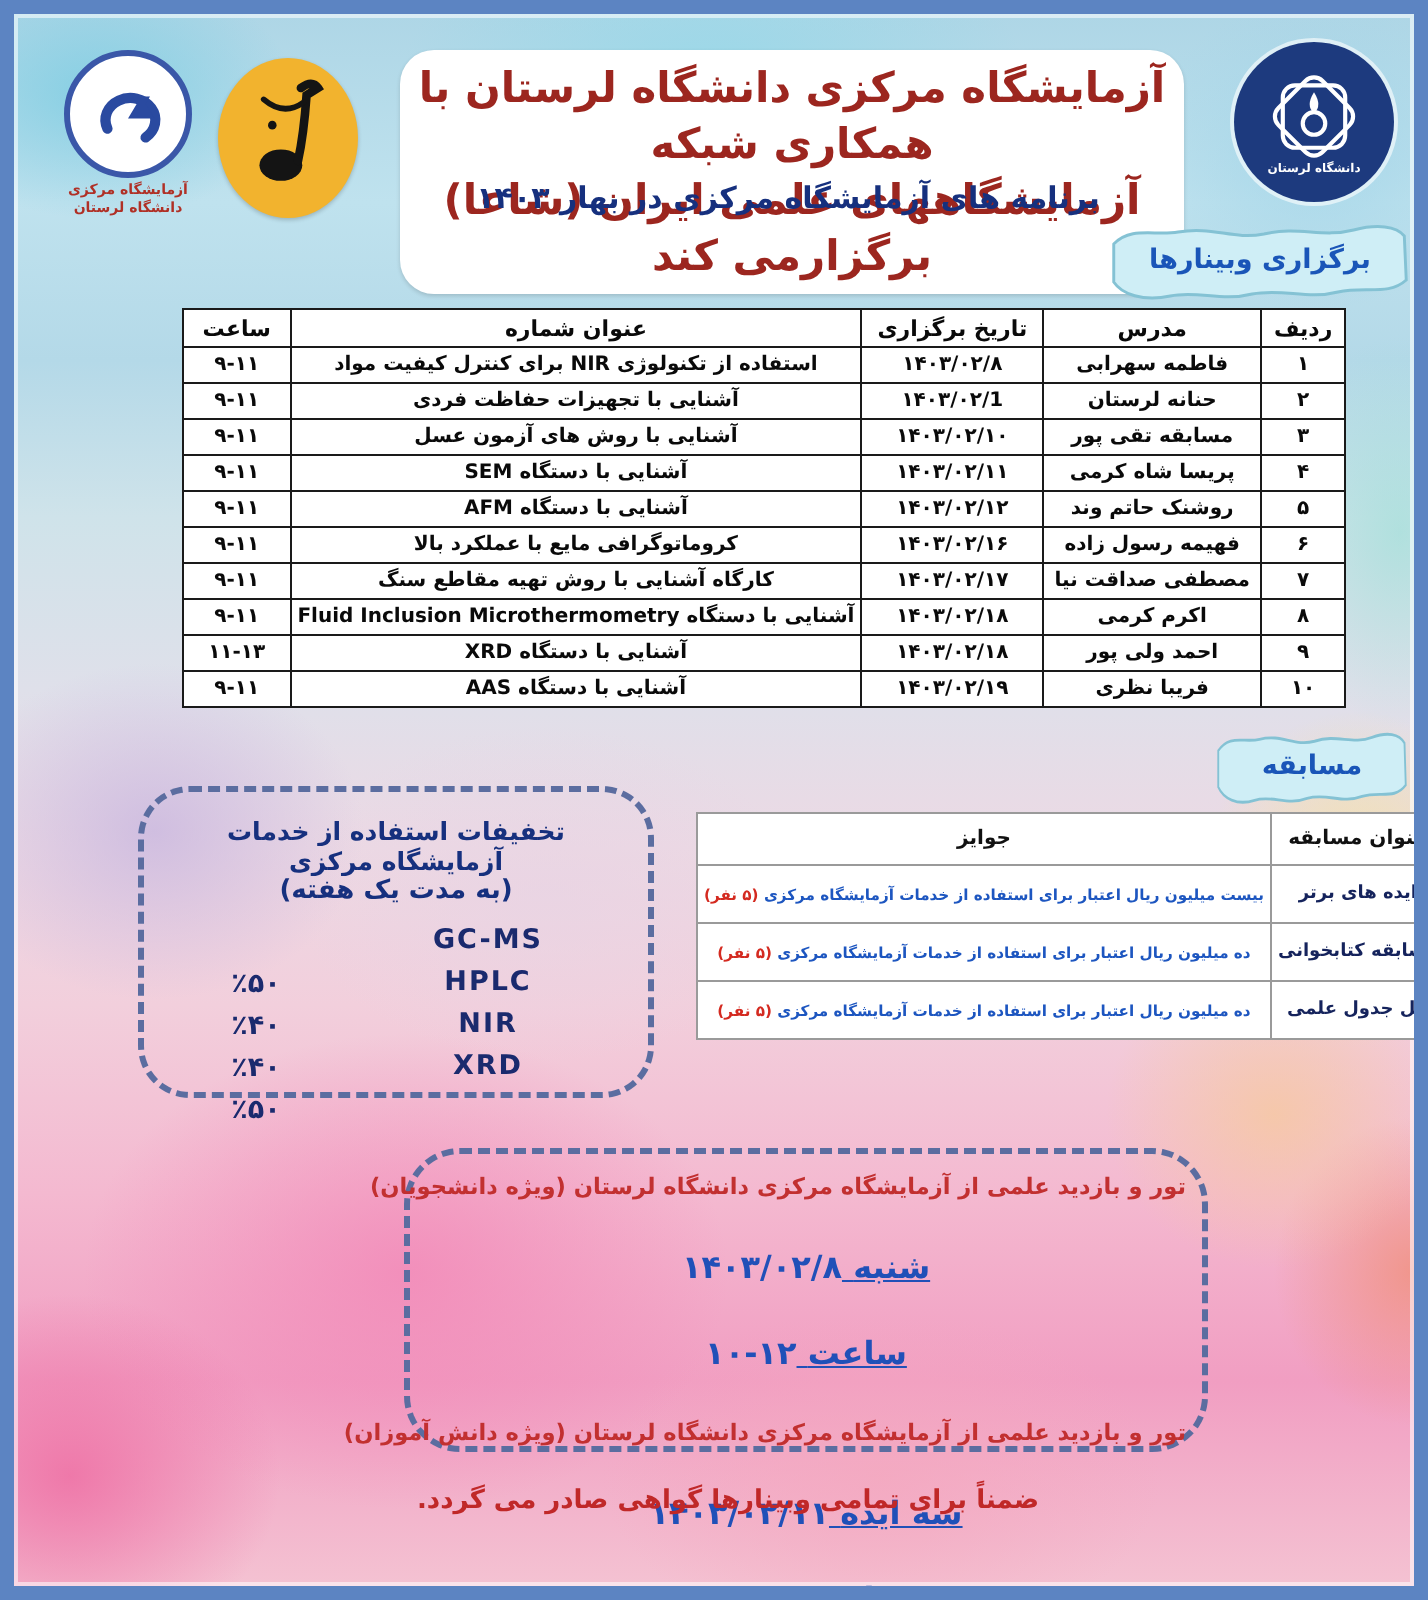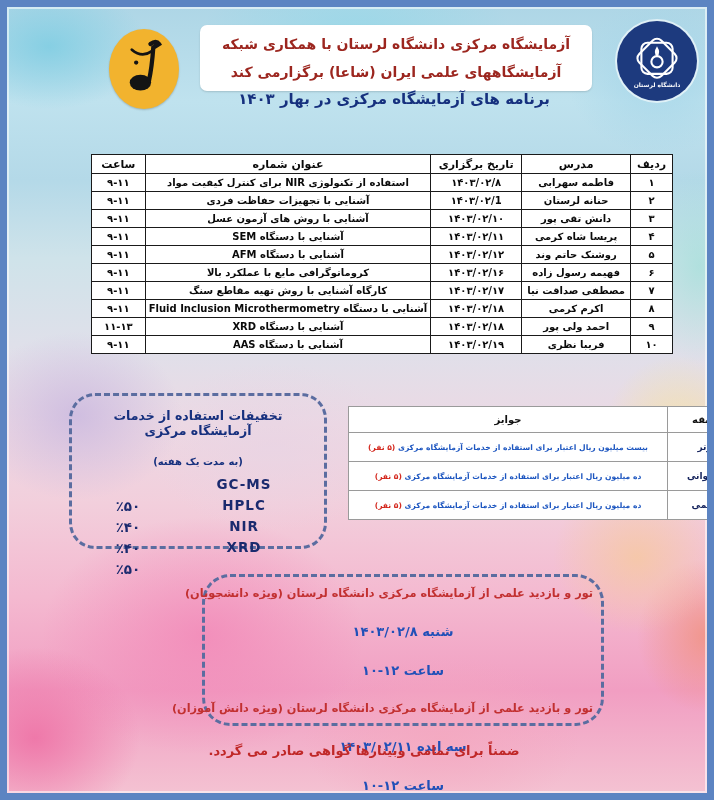--- a/index.html
+++ b/index.html
@@ -23,22 +23,22 @@
       radial-gradient(200px 120px at 62% 93%, rgba(244,168,191,.75), rgba(244,168,191,0) 70%),
       linear-gradient(180deg,#aed6e6 0%,#bfe2ee 12%,#b4d9e8 22%,#cfe3ea 32%,#dfe0ea 43%,#ecd9e4 53%,#f2cfdc 63%,#f4b9d0 75%,#f19ec2 87%,#f4c2d2 100%);
     box-shadow:inset 0 0 0 2px rgba(255,255,255,.55);
   }
   .abs{position:absolute;}
   
   .uni-logo{right:10px;top:14px;width:80px;height:80px;border-radius:50%;
     background:#1d3a7e;display:flex;flex-direction:column;align-items:center;justify-content:center;
     box-shadow:0 0 0 2px rgba(255,255,255,.6);}
   .uni-logo .cap{color:#fff;font-size:6px;margin-top:-4px;}
-  .header-box{left:193px;top:18px;width:384px;background:#fff;border-radius:7px;
-    padding:5px 4px;text-align:center;color:#9c261f;font-size:14px;line-height:28px;
+  .header-box{left:193px;top:18px;width:384px;background:#fff;border-radius:17px;
+    padding:5px 4px;text-align:center;color:#9c261f;font-size:21px;line-height:28px;
     box-shadow:0 1px 2px rgba(0,0,0,.15);}
   .header-sub{left:177px;top:83px;width:420px;text-align:center;color:#16307e;font-size:15px;}
   .lab-logo{left:14px;top:18px;width:86px;text-align:center;}
   .lab-logo .ring{width:58px;height:58px;margin:0 auto;border-radius:50%;background:#fff;
     border:3px solid #3a57a8;display:flex;align-items:center;justify-content:center;}
   .lab-logo .cap{color:#b03026;font-size:7px;line-height:9px;margin-top:2px;}
   .shaa-logo{left:102px;top:22px;width:70px;height:80px;border-radius:50%;background:#f2b32e;
     display:flex;align-items:center;justify-content:center;box-shadow:0 1px 2px rgba(0,0,0,.2);}
   
   .tab{display:flex;align-items:center;justify-content:center;}
@@ -46,42 +46,42 @@
   .tab .lbl{position:relative;color:#1a55b8;z-index:1;}
   .tab-webinars{left:545px;top:102px;width:156px;height:42px;font-size:13.5px;}
   .tab-competition{left:599px;top:356px;width:100px;height:40px;font-size:13.5px;}
   
   table{border-collapse:collapse;background:#fff;}
   .webinar-table{left:84px;top:147px;width:582px;}
   .webinar-table th,.webinar-table td{border:1px solid #1a1a1a;color:#0a0a0a;
     font-size:10px;padding:0 3px;text-align:center;height:17px;white-space:nowrap;font-weight:bold;}
   .webinar-table th{font-size:11px;height:18px;}
   .comp-table{left:341px;top:399px;width:357px;}
-  .comp-table th,.comp-table td{border:1px solid #9a9a9a;padding:0 19px;text-align:center;
+  .comp-table th,.comp-table td{border:1px solid #9a9a9a;padding:0 3px;text-align:center;
     white-space:nowrap;font-weight:bold;}
   .comp-table th{color:#111;font-size:10px;height:25px;}
   .comp-table td{height:28px;font-size:9px;color:#15235c;}
   .comp-table td.prize{font-size:7.6px;color:#1d56c0;margin-top:25px;}
   .comp-table td.prize .suffix{color:#d42a20;}
   .num{direction:ltr;unicode-bidi:bidi-override;display:inline-block;}
   
   .discount-box{left:62px;top:386px;width:258px;height:156px;border:3px dashed #5b6da0;
     border-radius:26px;box-sizing:border-box;padding:12px 10px 6px;text-align:center;color:#16307e;}
   .discount-box .t1{font-size:12.5px;}
-  .discount-box .t2{font-size:10px;margin-bottom:6px;margin-top:18px;}
+  .discount-box .t2{font-size:13px;margin-bottom:6px;}
   .disc-row{display:flex;direction:ltr;align-items:center;height:21px;font-size:13.5px;color:#1a2a6e;}
   .disc-pct{width:92px;text-align:center;margin-top:44px;}
   .disc-name{flex:1;text-align:center;letter-spacing:1px;}
   
   .tour-box{left:195px;top:567px;width:402px;height:152px;border:3px dashed #5b6da0;
     border-radius:28px;box-sizing:border-box;padding:10px 8px;direction:rtl;text-align:center;
     display:flex;flex-direction:column;justify-content:space-around;gap:24px;}
   .tour-line{white-space:nowrap;}
   .tour-line.red{color:#c23030;font-size:11.3px;}
-  .tour-line.blue{color:#2050b8;font-size:13px;}
+  .tour-line.blue{color:#2050b8;font-size:16px;text-decoration:underline;}
   
   .footer{left:18px;top:729px;width:678px;direction:rtl;text-align:center;color:#c02828;
     font-size:13px;line-height:29px;}
 </style>
 </head>
 <body>
 
 <div class="poster">
 
   <div class="abs uni-logo">
@@ -95,30 +95,48 @@
     </svg>
     <div class="cap">دانشگاه لرستان</div>
   </div>
 
   <div class="abs header-box" dir="rtl">
     <div>آزمایشگاه مرکزی دانشگاه لرستان با همکاری شبکه</div>
     <div>آزمایشگاههای علمی ایران (شاعا) برگزارمی کند</div>
   </div>
   <div class="abs header-sub" dir="rtl">برنامه های آزمایشگاه مرکزی در بهار ۱۴۰۳</div>
 
+  <div class="abs lab-logo">
+    <div class="ring">
+      <svg width="44" height="44" viewBox="0 0 60 60">
+        <path d="M16 40 a 17 15 0 1 1 26 6" fill="none" stroke="#2a4aa0" stroke-width="7" stroke-linecap="round"></path>
+        <path d="M33 18 h12 l-3 5 6 10 h-18 l6 -10 z" fill="#2a4aa0"></path>
+      </svg>
+    </div>
+    <div class="cap">
+      <div>آزمایشگاه مرکزی</div>
+      <div>دانشگاه لرستان</div>
+    </div>
+  </div>
 
   <div class="abs shaa-logo">
     <svg width="50" height="62" viewBox="0 0 70 86">
       <ellipse cx="30" cy="62" rx="15" ry="11" fill="#141414"></ellipse>
       <path d="M44 8 q8 -6 12 0 l-8 5 q-2 28 -6 46" fill="none" stroke="#141414" stroke-width="6" stroke-linecap="round"></path>
       <path d="M18 16 q14 12 28 2" fill="none" stroke="#141414" stroke-width="4" stroke-linecap="round"></path>
       <circle cx="24" cy="34" r="3" fill="#141414"></circle>
     </svg>
   </div>
 
+  <div class="abs tab tab-webinars">
+    <svg viewBox="0 0 160 42" preserveAspectRatio="none">
+      <path d="M5 13 C14 4 26 9 38 7 C56 4 66 11 82 8 C100 4 112 10 128 6 C140 3 150 4 154 9 L155 31 C146 39 134 34 120 37 C104 41 92 35 76 38 C60 42 48 36 34 39 C20 42 9 38 5 32 Z" fill="#cfeef6" stroke="#84c2d4" stroke-width="1.5"></path>
+    </svg>
+    <span class="lbl">برگزاری وبینارها</span>
+  </div>
 
   <table class="abs webinar-table" dir="rtl">
     <tbody>
         <tr>
       <th style="width:40px">ردیف</th>
       <th style="width:106px">مدرس</th>
       <th style="width:92px">تاریخ برگزاری</th>
       <th>عنوان شماره</th>
       <th style="width:58px">ساعت</th>
     </tr>
@@ -131,21 +149,21 @@
     </tr>
     <tr>
       <td><span class="num">۲</span></td>
       <td>حنانه لرستان</td>
       <td><span class="num">۱۴۰۳/۰۲/1</span></td>
       <td>آشنایی با تجهیزات حفاظت فردی</td>
       <td><span class="num">۹-۱۱</span></td>
     </tr>
     <tr>
       <td><span class="num">۳</span></td>
-      <td>دانش تقی پور</td>
+      <td>مسابقه تقی پور</td>
       <td><span class="num">۱۴۰۳/۰۲/۱۰</span></td>
       <td>آشنایی با روش های آزمون عسل</td>
       <td><span class="num">۹-۱۱</span></td>
     </tr>
     <tr>
       <td><span class="num">۴</span></td>
       <td>پریسا شاه کرمی</td>
       <td><span class="num">۱۴۰۳/۰۲/۱۱</span></td>
       <td>آشنایی با دستگاه SEM</td>
       <td><span class="num">۹-۱۱</span></td>
@@ -188,20 +206,26 @@
     <tr>
       <td><span class="num">۱۰</span></td>
       <td>فریبا نظری</td>
       <td><span class="num">۱۴۰۳/۰۲/۱۹</span></td>
       <td>آشنایی با دستگاه AAS</td>
       <td><span class="num">۹-۱۱</span></td>
     </tr>
   </tbody>
     </table>
 
+  <div class="abs tab tab-competition">
+    <svg viewBox="0 0 160 42" preserveAspectRatio="none">
+      <path d="M5 13 C14 4 26 9 38 7 C56 4 66 11 82 8 C100 4 112 10 128 6 C140 3 150 4 154 9 L155 31 C146 39 134 34 120 37 C104 41 92 35 76 38 C60 42 48 36 34 39 C20 42 9 38 5 32 Z" fill="#cfeef6" stroke="#84c2d4" stroke-width="1.5"></path>
+    </svg>
+    <span class="lbl">مسابقه</span>
+  </div>
 
   <table class="abs comp-table" dir="rtl">
     <tbody>
         <tr>
 
       <th style="width:84px">عنوان مسابقه</th>
       <th>جوایز</th>
     </tr>
     <tr>
 

